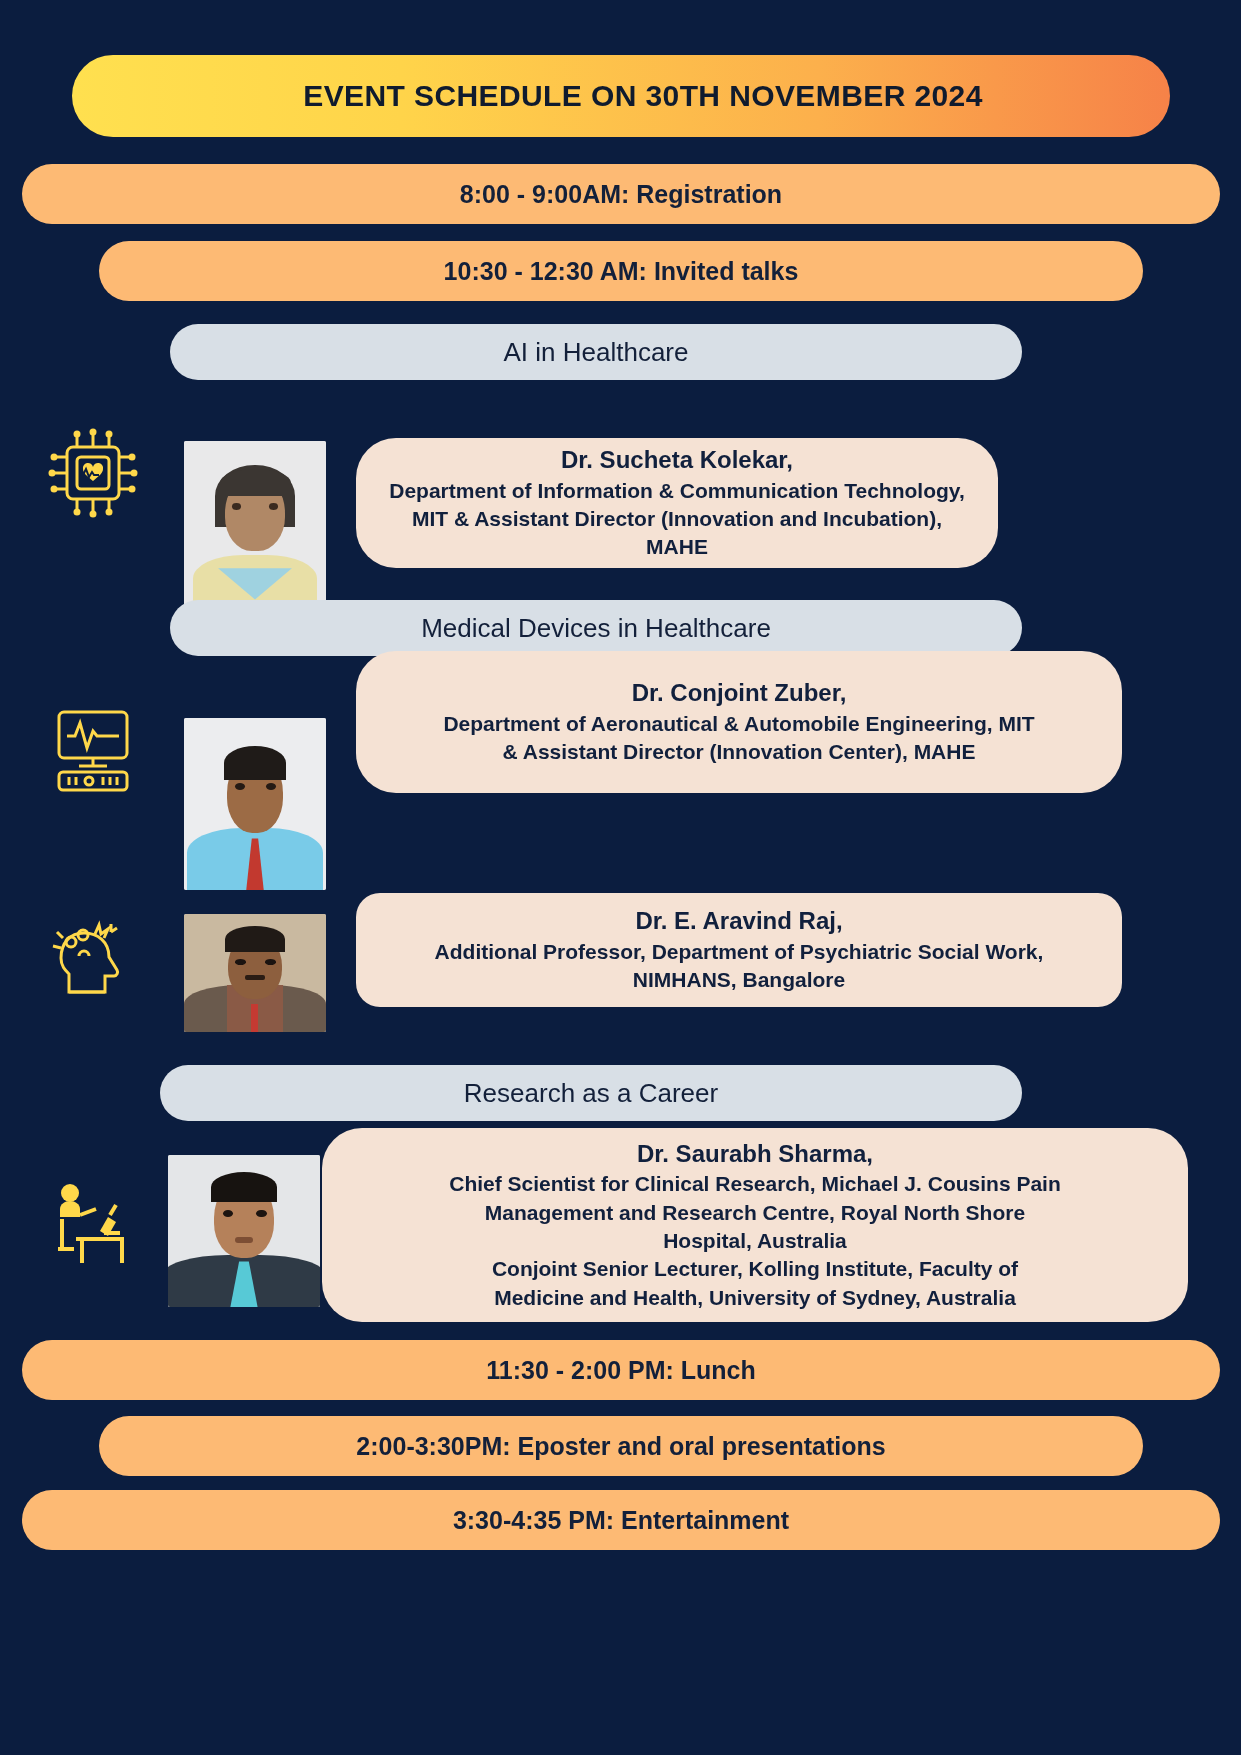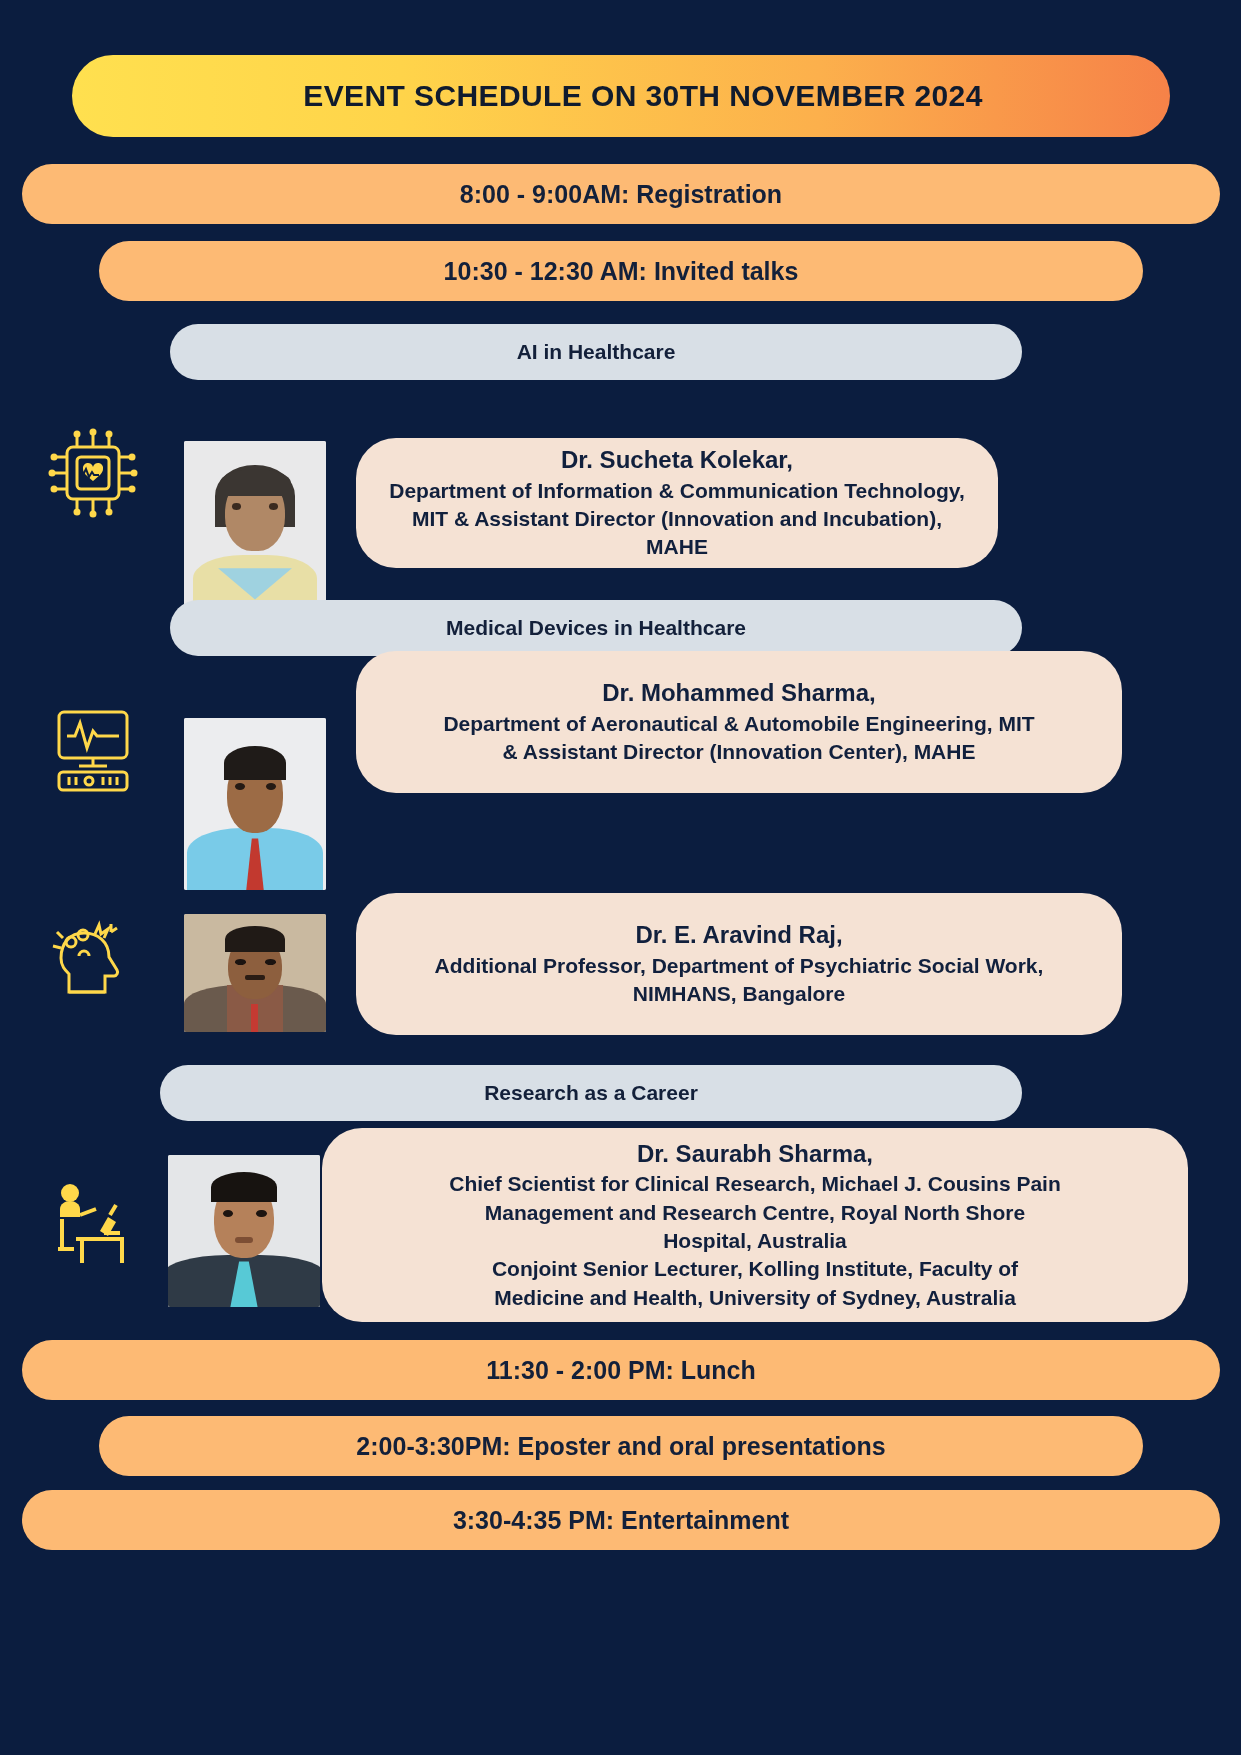--- a/index.html
+++ b/index.html
@@ -62,22 +62,22 @@
   }
   .pill-grey {
     background: #d8dfe6;
     color: #13203a;
   }
   .pill-text {
     font-size: 25px;
     font-weight: bold;
   }
   .session-title-text {
-    font-size: 21px;
-    font-weight: bold;
+    font-size: 26px;
+    font-weight: normal;
   }
   .speaker-icon {
     position: absolute;
     width: 96px;
     height: 96px;
   }
   .speaker-photo {
     position: absolute;
     background: #cfcfcf;
     overflow: hidden;
@@ -232,21 +232,21 @@
       <div class="p-shirtv" style="left:36%; bottom:0; width:28%; height:30%; background:#c2392f; clip-path:polygon(42% 0,58% 0,72% 100%,28% 100%);"></div>
       <div class="p-head" style="left:30%; top:21%; width:40%; height:46%; background:#9c6b45;"></div>
       <div class="p-hair" style="left:28%; top:16%; width:44%; height:20%; background:#1f1b18;"></div>
       <div style="position:absolute; left:36%; top:38%; width:7%; height:4%; background:#241a14; border-radius:50%;"></div>
       <div style="position:absolute; left:58%; top:38%; width:7%; height:4%; background:#241a14; border-radius:50%;"></div>
     </div>
   </div>
 
   <div class="speaker-card" style="left:356px; top:651px; width:766px; height:142px;">
     <div class="info">
-      <span class="name">Dr. Mohammed Sharma,</span>
+      <span class="name">Dr. Conjoint Zuber,</span>
       <span class="affil">Department of Aeronautical &amp; Automobile Engineering, MIT</span>
       <span class="affil">&amp; Assistant Director (Innovation Center), MAHE</span>
     </div>
   </div>
 
 
   <div class="speaker-icon" style="left:45px; top:912px;">
     <svg width="96" height="96" viewBox="0 0 96 96" fill="none" stroke="#ffd84a" stroke-width="3">
       <path d="M60 80V64h9a4 4 0 0 0 3-6l-8-13c0-15-11-24-25-24S16 31 16 46c0 8 4 12 8 16v18z"></path>
       <path d="M24 80h36"></path>
@@ -266,21 +266,21 @@
       <div class="p-shirtv" style="left:30%; bottom:0; width:40%; height:40%; background:#8a5a46;"></div>
       <div class="p-head" style="left:31%; top:16%; width:38%; height:56%; background:#8d5f3e;"></div>
       <div class="p-hair" style="left:29%; top:10%; width:42%; height:22%; background:#201a16;"></div>
       <div style="position:absolute; left:36%; top:38%; width:8%; height:5%; background:#1b1310; border-radius:50%;"></div>
       <div style="position:absolute; left:57%; top:38%; width:8%; height:5%; background:#1b1310; border-radius:50%;"></div>
       <div style="position:absolute; left:43%; top:52%; width:14%; height:4%; background:#2a1c14; border-radius:2px;"></div>
       <div style="position:absolute; left:47%; bottom:0; width:5%; height:24%; background:#c43a32;"></div>
     </div>
   </div>
 
-  <div class="speaker-card" style="left:356px; top:893px; width:766px; height:142px;">
+  <div class="speaker-card" style="left:356px; top:893px; width:766px; height:114px;border-radius:24px;">
     <div class="info">
       <span class="name">Dr. E. Aravind Raj,</span>
       <span class="affil">Additional Professor, Department of Psychiatric Social Work,</span>
       <span class="affil">NIMHANS, Bangalore</span>
     </div>
   </div>
 
   <div class="pill pill-grey" style="left:160px; top:1065px; width:862px; height:56px;">
     <span class="session-title-text">Research as a Career</span>
   </div>

